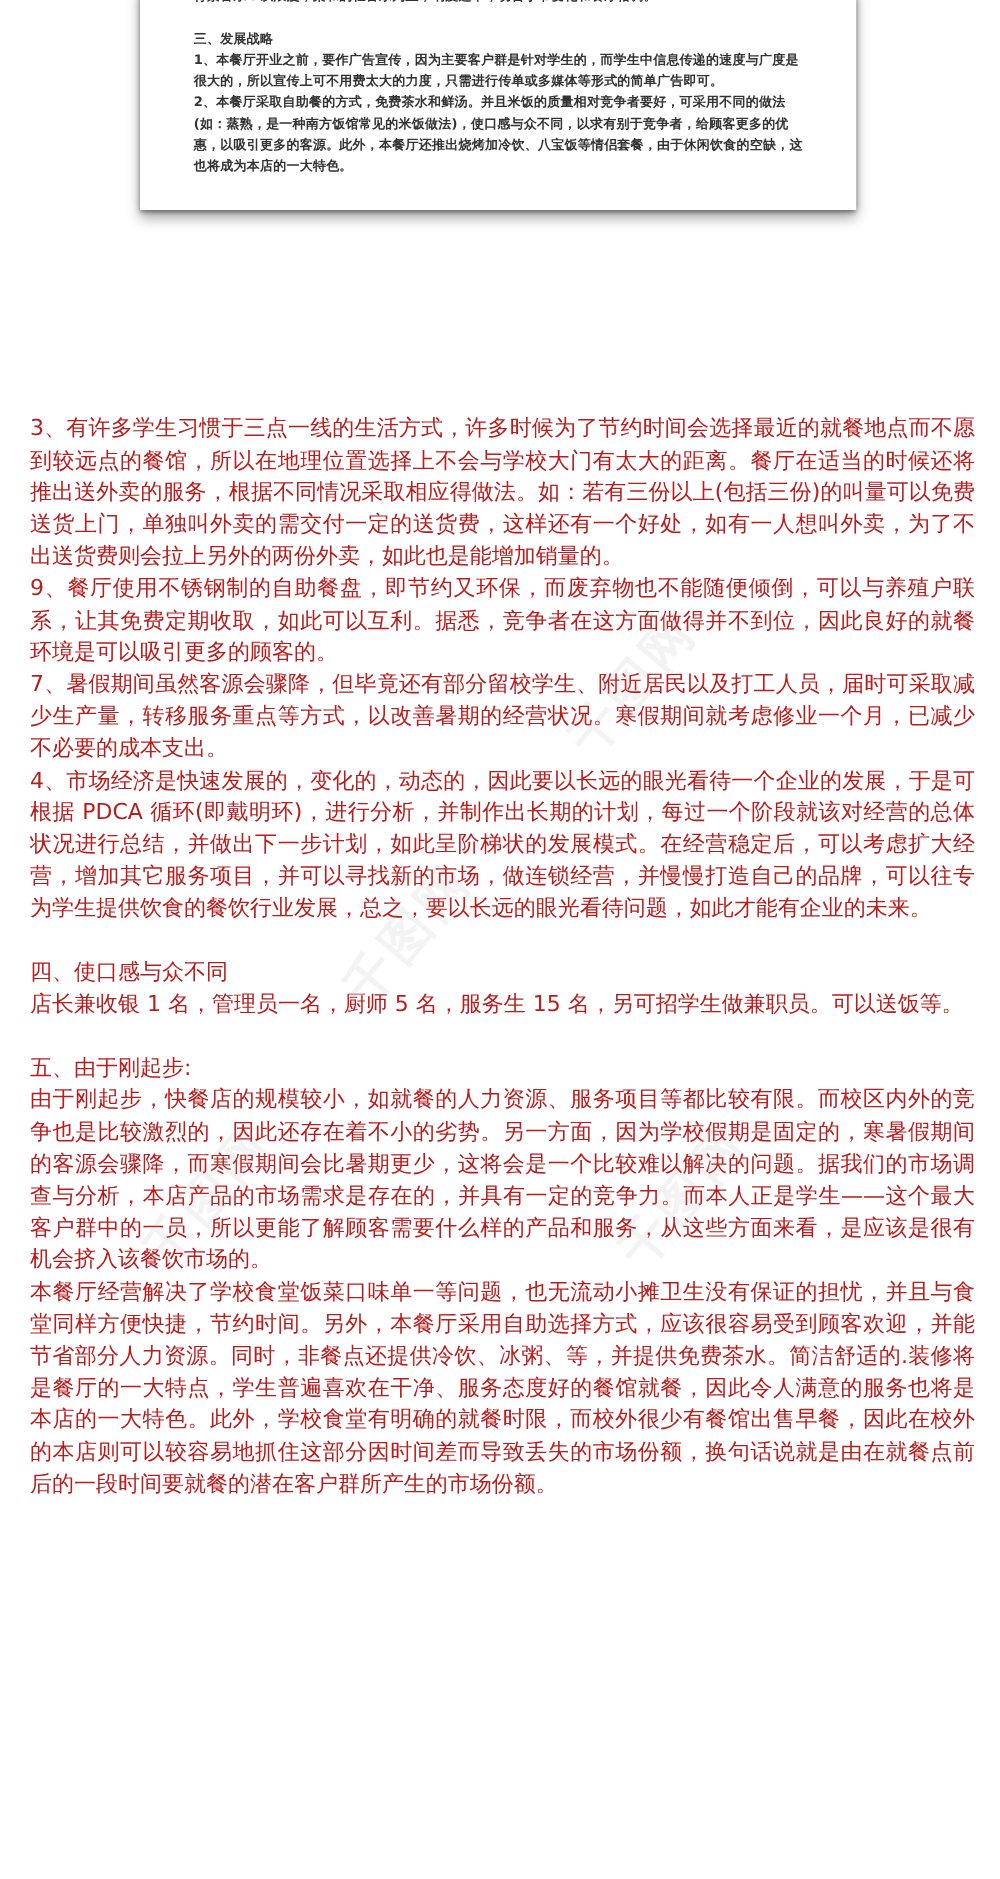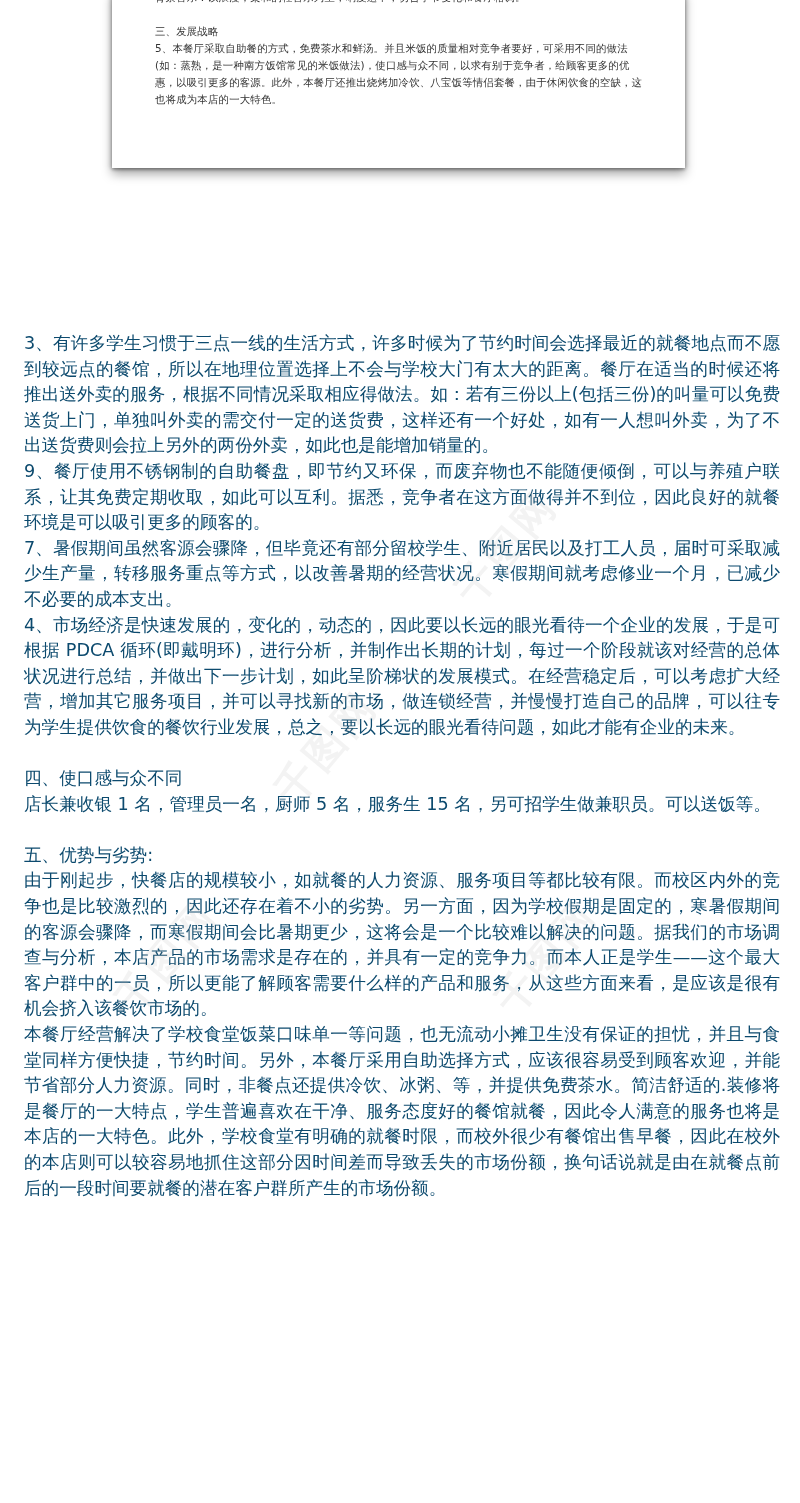--- a/index.html
+++ b/index.html
@@ -8,58 +8,59 @@
 
     .page-card {
       position: absolute; left: 112px; top: -10px; width: 573px; height: 178px;
       background: #fff;
       box-shadow: 0 6px 10px rgba(0,0,0,0.35), 0 2px 3px rgba(0,0,0,0.25), -2px 0 4px rgba(0,0,0,0.15), 2px 0 4px rgba(0,0,0,0.15);
     }
     .card-text {
       position: absolute; left: 43px; top: 0; width: 490px;
       font-size: 10.4px; line-height: 17px; color: #333; letter-spacing: 0.2px;
     }
-    .card-text p { margin: 0; }
+    .card-text p { margin: 0; font-weight: bold; }
     .card-text .gap { height: 17px; }
 
     .main {
       position: absolute; left: 24px; top: 331px; width: 756px;
-      font-size: 17.6px; line-height: 25.6px; color: #0c4a6e; text-align: justify;
+      font-size: 17.6px; line-height: 25.6px; color: #b91c1c; text-align: justify;
     }
     .main p { margin: 0; }
     .main .gap { height: 25.6px; }
 
     .watermark {
       position: absolute; font-size: 40px; color: rgba(160,160,160,0.12);
       transform: rotate(-50deg); pointer-events: none; white-space: nowrap;
       font-weight: bold; letter-spacing: 4px;
     }
   </style>
 </head>
 <body>
 
 <div class="page-card">
   <div class="card-text">
     <p style="margin-top:-1px;">背景音乐：以浪漫，柔和的轻音乐为主，响度适中，切合季节变化和餐厅格调。</p>
     <div class="gap"></div>
     <p>三、发展战略</p>
-    <p>5、本餐厅采取自助餐的方式，免费茶水和鲜汤。并且米饭的质量相对竞争者要好，可采用不同的做法(如：蒸熟，是一种南方饭馆常见的米饭做法)，使口感与众不同，以求有别于竞争者，给顾客更多的优惠，以吸引更多的客源。此外，本餐厅还推出烧烤加冷饮、八宝饭等情侣套餐，由于休闲饮食的空缺，这也将成为本店的一大特色。</p>
+    <p>1、本餐厅开业之前，要作广告宣传，因为主要客户群是针对学生的，而学生中信息传递的速度与广度是很大的，所以宣传上可不用费太大的力度，只需进行传单或多媒体等形式的简单广告即可。</p>
+    <p>2、本餐厅采取自助餐的方式，免费茶水和鲜汤。并且米饭的质量相对竞争者要好，可采用不同的做法(如：蒸熟，是一种南方饭馆常见的米饭做法)，使口感与众不同，以求有别于竞争者，给顾客更多的优惠，以吸引更多的客源。此外，本餐厅还推出烧烤加冷饮、八宝饭等情侣套餐，由于休闲饮食的空缺，这也将成为本店的一大特色。</p>
   </div>
 </div>
 
 <div class="main">
   <p>3、有许多学生习惯于三点一线的生活方式，许多时候为了节约时间会选择最近的就餐地点而不愿到较远点的餐馆，所以在地理位置选择上不会与学校大门有太大的距离。餐厅在适当的时候还将推出送外卖的服务，根据不同情况采取相应得做法。如：若有三份以上(包括三份)的叫量可以免费送货上门，单独叫外卖的需交付一定的送货费，这样还有一个好处，如有一人想叫外卖，为了不出送货费则会拉上另外的两份外卖，如此也是能增加销量的。</p>
   <p>9、餐厅使用不锈钢制的自助餐盘，即节约又环保，而废弃物也不能随便倾倒，可以与养殖户联系，让其免费定期收取，如此可以互利。据悉，竞争者在这方面做得并不到位，因此良好的就餐环境是可以吸引更多的顾客的。</p>
   <p>7、暑假期间虽然客源会骤降，但毕竟还有部分留校学生、附近居民以及打工人员，届时可采取减少生产量，转移服务重点等方式，以改善暑期的经营状况。寒假期间就考虑修业一个月，已减少不必要的成本支出。</p>
   <p>4、市场经济是快速发展的，变化的，动态的，因此要以长远的眼光看待一个企业的发展，于是可根据 PDCA 循环(即戴明环)，进行分析，并制作出长期的计划，每过一个阶段就该对经营的总体状况进行总结，并做出下一步计划，如此呈阶梯状的发展模式。在经营稳定后，可以考虑扩大经营，增加其它服务项目，并可以寻找新的市场，做连锁经营，并慢慢打造自己的品牌，可以往专为学生提供饮食的餐饮行业发展，总之，要以长远的眼光看待问题，如此才能有企业的未来。</p>
   <div class="gap"></div>
   <p>四、使口感与众不同</p>
   <p>店长兼收银 1 名，管理员一名，厨师 5 名，服务生 15 名，另可招学生做兼职员。可以送饭等。</p>
   <div class="gap"></div>
-  <p>五、优势与劣势:</p>
+  <p>五、由于刚起步:</p>
   <p>由于刚起步，快餐店的规模较小，如就餐的人力资源、服务项目等都比较有限。而校区内外的竞争也是比较激烈的，因此还存在着不小的劣势。另一方面，因为学校假期是固定的，寒暑假期间的客源会骤降，而寒假期间会比暑期更少，这将会是一个比较难以解决的问题。据我们的市场调查与分析，本店产品的市场需求是存在的，并具有一定的竞争力。而本人正是学生——这个最大客户群中的一员，所以更能了解顾客需要什么样的产品和服务，从这些方面来看，是应该是很有机会挤入该餐饮市场的。</p>
   <p>本餐厅经营解决了学校食堂饭菜口味单一等问题，也无流动小摊卫生没有保证的担忧，并且与食堂同样方便快捷，节约时间。另外，本餐厅采用自助选择方式，应该很容易受到顾客欢迎，并能节省部分人力资源。同时，非餐点还提供冷饮、冰粥、等，并提供免费茶水。简洁舒适的.装修将是餐厅的一大特点，学生普遍喜欢在干净、服务态度好的餐馆就餐，因此令人满意的服务也将是本店的一大特色。此外，学校食堂有明确的就餐时限，而校外很少有餐馆出售早餐，因此在校外的本店则可以较容易地抓住这部分因时间差而导致丢失的市场份额，换句话说就是由在就餐点前后的一段时间要就餐的潜在客户群所产生的市场份额。</p>
 </div>
 
 <div class="watermark" style="left:440px; top:520px;">千图网</div>
 <div class="watermark" style="left:260px; top:720px;">千图网</div>
 <div class="watermark" style="left:100px; top:930px;">千图网</div>
 <div class="watermark" style="left:480px; top:930px;">千图网</div>
 
 </body></html>

